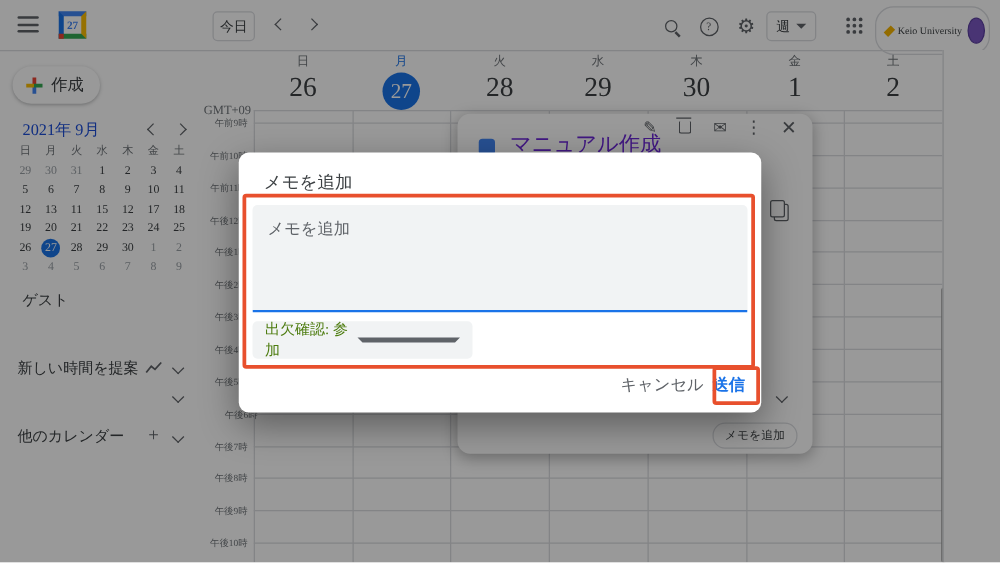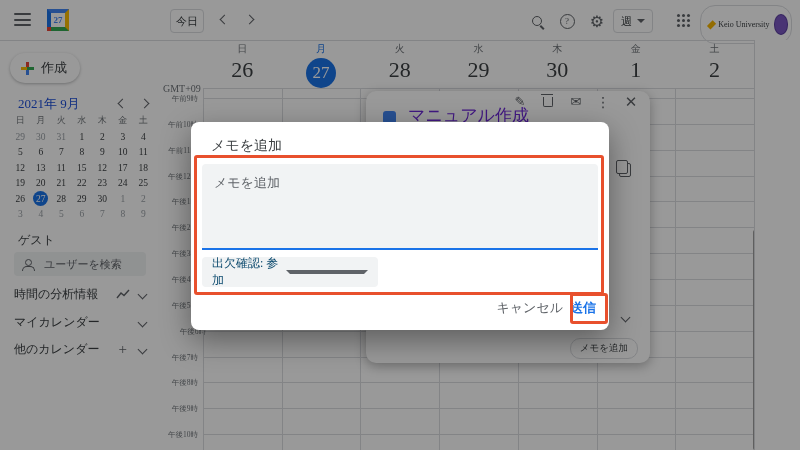--- a/index.html
+++ b/index.html
@@ -82,21 +82,21 @@
   #rsvp-chev{left:256px;top:223px;}
   #pp-buttons{right:12px;bottom:4px;position:absolute;display:flex;gap:9px;}
   .pill{border:1px solid #dadce0;border-radius:10px;padding:3px 9px;font-size:9.5px;color:#3c4043;background:#fff;white-space:nowrap;cursor:pointer;}
   
   #dim{position:absolute;inset:0;background:rgba(0,0,0,.40);z-index:30;}
   #modal{left:191px;top:122px;width:418px;height:208px;background:#fff;border-radius:8px;box-shadow:0 10px 30px rgba(0,0,0,.4);z-index:40;}
   #modal-title{left:20px;top:15px;font-size:14px;color:#3c4043;}
   #note-area{left:11px;top:42px;width:396px;height:86px;background:#f1f3f4;border:none;border-bottom:2px solid #1a73e8;box-sizing:border-box;resize:none;padding:10px 12px;font-size:13px;color:#3c4043;font-family:inherit;border-radius:4px 4px 0 0;outline:none;}
   #note-area::placeholder{color:#5f6368;opacity:1;}
   #rsvp-select{left:11px;top:135px;width:176px;height:30px;background:#f1f3f4;border-radius:4px;display:flex;align-items:center;box-sizing:border-box;padding:0 10px;cursor:pointer;}
-  #rsvp-select span{font-size:12px;color:#0c4a6e;flex:1;}
+  #rsvp-select span{font-size:12px;color:#4d7c0f;flex:1;}
   #rsvp-caret{width:0;height:0;border-left:4px solid transparent;border-right:4px solid transparent;border-top:4px solid #5f6368;}
   #cancel-btn{position:absolute;right:46px;top:177px;font-size:13px;color:#5f6368;cursor:pointer;}
   #submit-btn{position:absolute;right:13px;top:177px;font-size:13px;color:#1a73e8;font-weight:bold;cursor:pointer;}
   .annot{position:absolute;border:3px solid #e8502d;border-radius:3px;z-index:50;pointer-events:none;}
   #annot-note{left:194px;top:155px;width:404px;height:134px;}
   #annot-submit{left:570px;top:293px;width:32px;height:25px;}
   .chev{width:6px;height:6px;border-right:1.5px solid #5f6368;border-bottom:1.5px solid #5f6368;display:inline-block;}
   .chev.down{transform:rotate(45deg);}.chev.left{transform:rotate(135deg);}.chev.right{transform:rotate(-45deg);}
 </style>
 </head>
@@ -193,34 +193,29 @@
       <span class="mini-cell mini-day muted">2</span>
       <span class="mini-cell mini-day muted">3</span>
       <span class="mini-cell mini-day muted">4</span>
       <span class="mini-cell mini-day muted">5</span>
       <span class="mini-cell mini-day muted">6</span>
       <span class="mini-cell mini-day muted">7</span>
       <span class="mini-cell mini-day muted">8</span>
       <span class="mini-cell mini-day muted">9</span>
     </div>
   <div id="guests-label" class="abs">ゲスト</div>
-  <div id="user-search" class="abs">
-    <span id="people-ic"></span>
-    <span>ユーザーを検索</span>
-  </div>
   <div id="insights-row" class="abs side-row">
-    <span>時間の分析情報</span>
+    <span>新しい時間を提案</span>
       <span class="spacer"></span>
     <svg width="15" height="11" viewBox="0 0 15 11" style="margin-right:8px;">
         <polyline points="1,9 5,4 8,6.5 13,1" fill="none" stroke="#5f6368" stroke-width="1.4"></polyline>
       </svg>
     <span class="chev down"></span>
   </div>
   <div id="mycal-row" class="abs side-row">
-    <span>マイカレンダー</span>
       <span class="spacer"></span>
     <span class="chev down"></span>
   </div>
   <div id="othercal-row" class="abs side-row">
     <span>他のカレンダー</span>
       <span class="spacer"></span>
     <span class="plus-sm">+</span>
     <span class="chev down"></span>
   </div>
 

